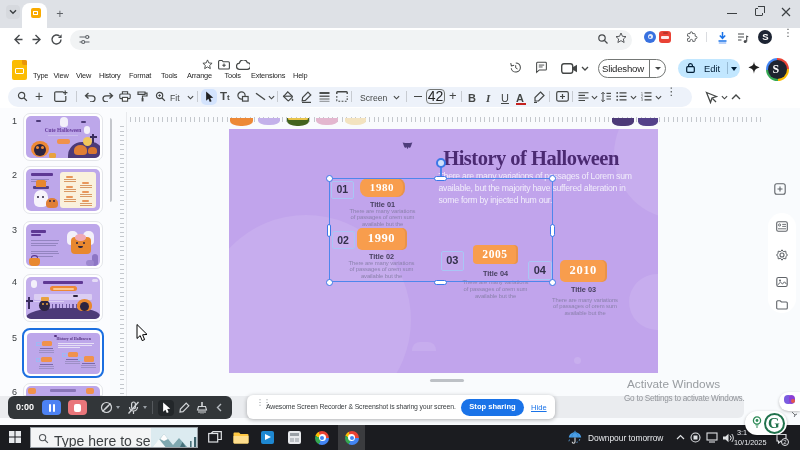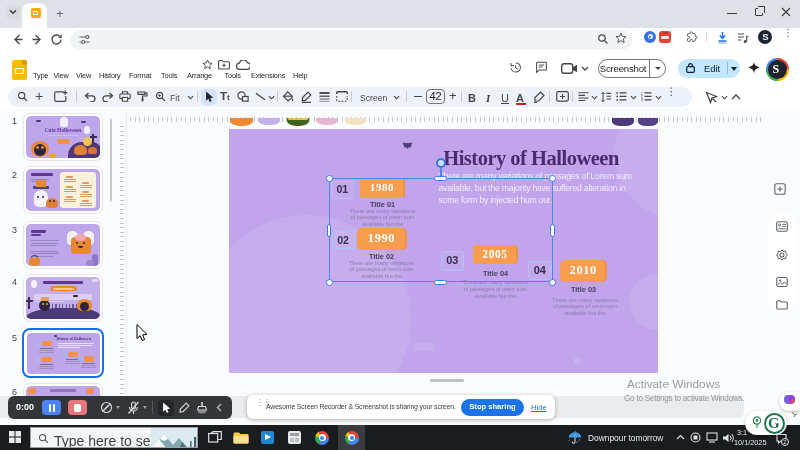--- a/index.html
+++ b/index.html
@@ -122,21 +122,21 @@
   <svg class="abs" style="left:561px;top:63px" width="17" height="11" viewBox="0 0 17 11">
       <rect x="0.7" y="0.7" width="11" height="9.6" rx="2.2" fill="none" stroke="#444746" stroke-width="1.4"></rect>
       <path d="M11.7 4.2 L16 1.8 V9.2 L11.7 6.8 Z" fill="#444746"></path>
     </svg>
   <svg class="abs" style="left:581px;top:66px" width="8" height="5" viewBox="0 0 8 5">
       <path d="M1 1 L4 4 L7 1" stroke="#444746" stroke-width="1.3" fill="none"></path>
     </svg>
 
   <div class="abs" style="left:598px;top:58.5px;width:68px;height:19.5px;border:1px solid #747775;border-radius:10px;"></div>
   <div class="abs" style="left:598px;top:58.5px;width:68px;height:19.5px;">
-      <div style="position:absolute;left:0;top:0;width:50px;height:19.5px;font-size:9.6px;letter-spacing:-0.2px;color:#1f1f1f;line-height:19.5px;text-align:center;">Screenshot</div>
+      <div style="position:absolute;left:0;top:0;width:50px;height:19.5px;font-size:9.6px;letter-spacing:-0.2px;color:#1f1f1f;line-height:19.5px;text-align:center;">Slideshow</div>
       <div style="position:absolute;left:51px;top:0;width:1px;height:19.5px;background:#747775;"></div>
       <div style="position:absolute;left:56.5px;top:8.5px;width:0;height:0;border-left:3.2px solid transparent;border-right:3.2px solid transparent;border-top:3.8px solid #444746;"></div>
     </div>
 
   <div class="abs" style="left:678px;top:58.5px;width:62px;height:19.5px;background:#c2e7ff;border-radius:10px;"></div>
   <svg class="abs" style="left:686px;top:63px" width="9" height="10" viewBox="0 0 9 10">
       <rect x="0.7" y="3.7" width="7.6" height="5.6" rx="1" fill="none" stroke="#001d35" stroke-width="1.2"></rect>
       <path d="M2.6 3.5 V2.6 a1.9 1.9 0 0 1 3.8 0 V3.5" fill="none" stroke="#001d35" stroke-width="1.2"></path>
     </svg>
   <div class="abs" style="left:698px;top:58.5px;width:28px;height:19.5px;font-size:9.4px;color:#001d35;line-height:19.5px;text-align:center;">Edit</div>
@@ -225,21 +225,21 @@
         <path d="M0.8 3 V1.5 A0.7 0.7 0 0 1 1.5 0.8 H10.5 A0.7 0.7 0 0 1 11.2 1.5 V3" fill="none" stroke="#444746" stroke-width="1.4"></path>
         <path d="M0.8 5 V9.5 A0.7 0.7 0 0 0 1.5 10.2 H10.5 A0.7 0.7 0 0 0 11.2 9.5 V5" fill="none" stroke="#444746" stroke-width="1.1" stroke-dasharray="1.8 1.4"></path>
       </svg>
     <div class="abs" style="left:351px;top:91px;width:1px;height:11px;background:#c7cbd1;"></div>
     <div class="abs" style="left:360px;top:92.5px;font-size:8.6px;color:#444746;">Screen</div>
     <svg class="abs" style="left:393px;top:95px" width="7" height="5" viewBox="0 0 8 5">
         <path d="M1 1 L4 4 L7 1" stroke="#444746" stroke-width="1.3" fill="none"></path>
       </svg>
     <div class="abs" style="left:406px;top:91px;width:1px;height:11px;background:#c7cbd1;"></div>
     <div class="abs" style="left:414px;top:96px;width:8px;height:1.4px;background:#444746;"></div>
-    <div class="abs" style="left:426px;top:89px;width:19px;height:15px;border:1px solid #747775;border-radius:4px;font-size:11px;color:#1f1f1f;line-height:13px;text-align:center;">42</div>
+    <div class="abs" style="left:426px;top:89px;width:19px;height:15px;border:1px solid #747775;border-radius:4px;font-size:14px;color:#1f1f1f;line-height:13px;text-align:center;">42</div>
     <div class="abs" style="left:449px;top:90px;font-size:13px;color:#444746;line-height:12px;">+</div>
     <div class="abs" style="left:461px;top:91px;width:1px;height:11px;background:#c7cbd1;"></div>
     <div class="abs" style="left:468px;top:91.5px;font-size:11px;font-weight:bold;color:#444746;">B</div>
     <div class="abs" style="left:486px;top:91.5px;font-size:11px;font-style:italic;font-weight:bold;font-family:'Liberation Serif',serif;color:#444746;">I</div>
     <div class="abs" style="left:501px;top:91.5px;font-size:11px;text-decoration:underline;color:#444746;">U</div>
     <div class="abs" style="left:516px;top:91.5px;font-size:11px;font-weight:bold;color:#444746;">A</div>
     <div class="abs" style="left:515.5px;top:103px;width:10px;height:2.4px;background:#c5221f;"></div>
     <svg class="abs" style="left:533px;top:91px" width="12" height="12" viewBox="0 0 12 12">
         <path d="M7.5 1 L11 4.5 L5.5 10 L2 10 L2 6.5 Z" fill="none" stroke="#444746" stroke-width="1.2"></path>
         <path d="M1 11.5 L4 11.5" stroke="#444746" stroke-width="1.3"></path>
@@ -323,21 +323,21 @@
     <svg class="abs" style="left:173px;top:13px" width="11" height="9" viewBox="0 0 11 9">
         <path d="M0.6 0.6 C1.6 2 1.5 4.4 2.7 5.4 C3.5 6.1 4.3 5.6 4.5 4.8 C4.6 5.6 4.9 6.4 5.5 6.9 C6.1 6.4 6.4 5.6 6.5 4.8 C6.7 5.6 7.5 6.1 8.3 5.4 C9.5 4.4 9.4 2 10.4 0.6 C8.7 1.3 7.4 1 5.5 1 C3.6 1 2.3 1.3 0.6 0.6 Z" fill="#4f3d7c"></path>
       </svg>
     <div class="abs" style="left:202px;top:18px;width:200px;height:26px;font-family:'Liberation Serif',serif;font-weight:bold;font-size:20.5px;color:#4b2a72;text-align:center;letter-spacing:-0.5px;">History of Halloween</div>
     <div class="abs" style="left:209.5px;top:42px;font-size:8.7px;letter-spacing:-0.25px;line-height:11.9px;color:#f1edfb;white-space:nowrap;">There are many variations of passages of Lorem sum<br>available, but the majority have suffered alteration in<br>some form by injected hum our.</div>
   </div>
 
   <div id="timeline">
 
     <div class="abs" style="left:330.5px;top:180.5px;width:23.5px;height:18px;border:1.4px solid #a9c6f5;background:rgba(255,255,255,0.06);border-radius:2px;font-size:10.5px;font-weight:bold;color:#33304b;text-align:center;line-height:15.5px;">01</div>
-    <div class="abs" style="left:359.5px;top:178px;width:45px;height:18.5px;background:#f89d4d;border-radius:0;box-shadow:inset -2px 0 0 rgba(0,0,0,0.06);font-family:'Liberation Serif',serif;font-weight:bold;font-size:11px;color:#fff;text-align:center;line-height:18px;letter-spacing:0.6px;">1980</div>
+    <div class="abs" style="left:359.5px;top:178px;width:45px;height:18.5px;background:#f89d4d;border-radius:8px;box-shadow:inset -2px 0 0 rgba(0,0,0,0.06);font-family:'Liberation Serif',serif;font-weight:bold;font-size:11px;color:#fff;text-align:center;line-height:18px;letter-spacing:0.6px;">1980</div>
     <div class="abs" style="left:352px;top:199.5px;width:61px;font-size:7.3px;font-weight:bold;color:#474060;text-align:center;">Title 01</div>
     <div class="abs" style="left:347px;top:207.5px;width:71px;font-size:5.9px;letter-spacing:-0.1px;line-height:6.9px;color:#8b81ad;text-align:center;white-space:nowrap;">There are many variations<br>of passages of orem sum<br>available but the</div>
 
     <div class="abs" style="left:331.5px;top:230.5px;width:23px;height:18.5px;border:1.4px solid #a9c6f5;background:rgba(255,255,255,0.06);border-radius:2px;font-size:10.5px;font-weight:bold;color:#33304b;text-align:center;line-height:16px;">02</div>
     <div class="abs" style="left:356.5px;top:228px;width:50px;height:21.5px;background:#f89d4d;border-radius:5px;box-shadow:inset -2px 0 0 rgba(0,0,0,0.06);font-family:'Liberation Serif',serif;font-weight:bold;font-size:12.5px;color:#fff;text-align:center;line-height:21px;letter-spacing:0.6px;">1990</div>
     <div class="abs" style="left:351px;top:251.5px;width:61px;font-size:7.3px;font-weight:bold;color:#474060;text-align:center;">Title 02</div>
     <div class="abs" style="left:346px;top:259.5px;width:71px;font-size:5.9px;letter-spacing:-0.1px;line-height:6.9px;color:#8b81ad;text-align:center;white-space:nowrap;">There are many variations<br>of passages of orem sum<br>available but the</div>
 
     <div class="abs" style="left:440.5px;top:250.5px;width:23.5px;height:20px;border:1.4px solid #a9c6f5;background:rgba(255,255,255,0.06);border-radius:2px;font-size:11px;font-weight:bold;color:#33304b;text-align:center;line-height:17.5px;">03</div>
     <div class="abs" style="left:472.5px;top:245px;width:45px;height:18.5px;background:#f89d4d;border-radius:4px;box-shadow:inset -2px 0 0 rgba(0,0,0,0.06);font-family:'Liberation Serif',serif;font-weight:bold;font-size:11.5px;color:#fff;text-align:center;line-height:18px;letter-spacing:0.6px;">2005</div>

